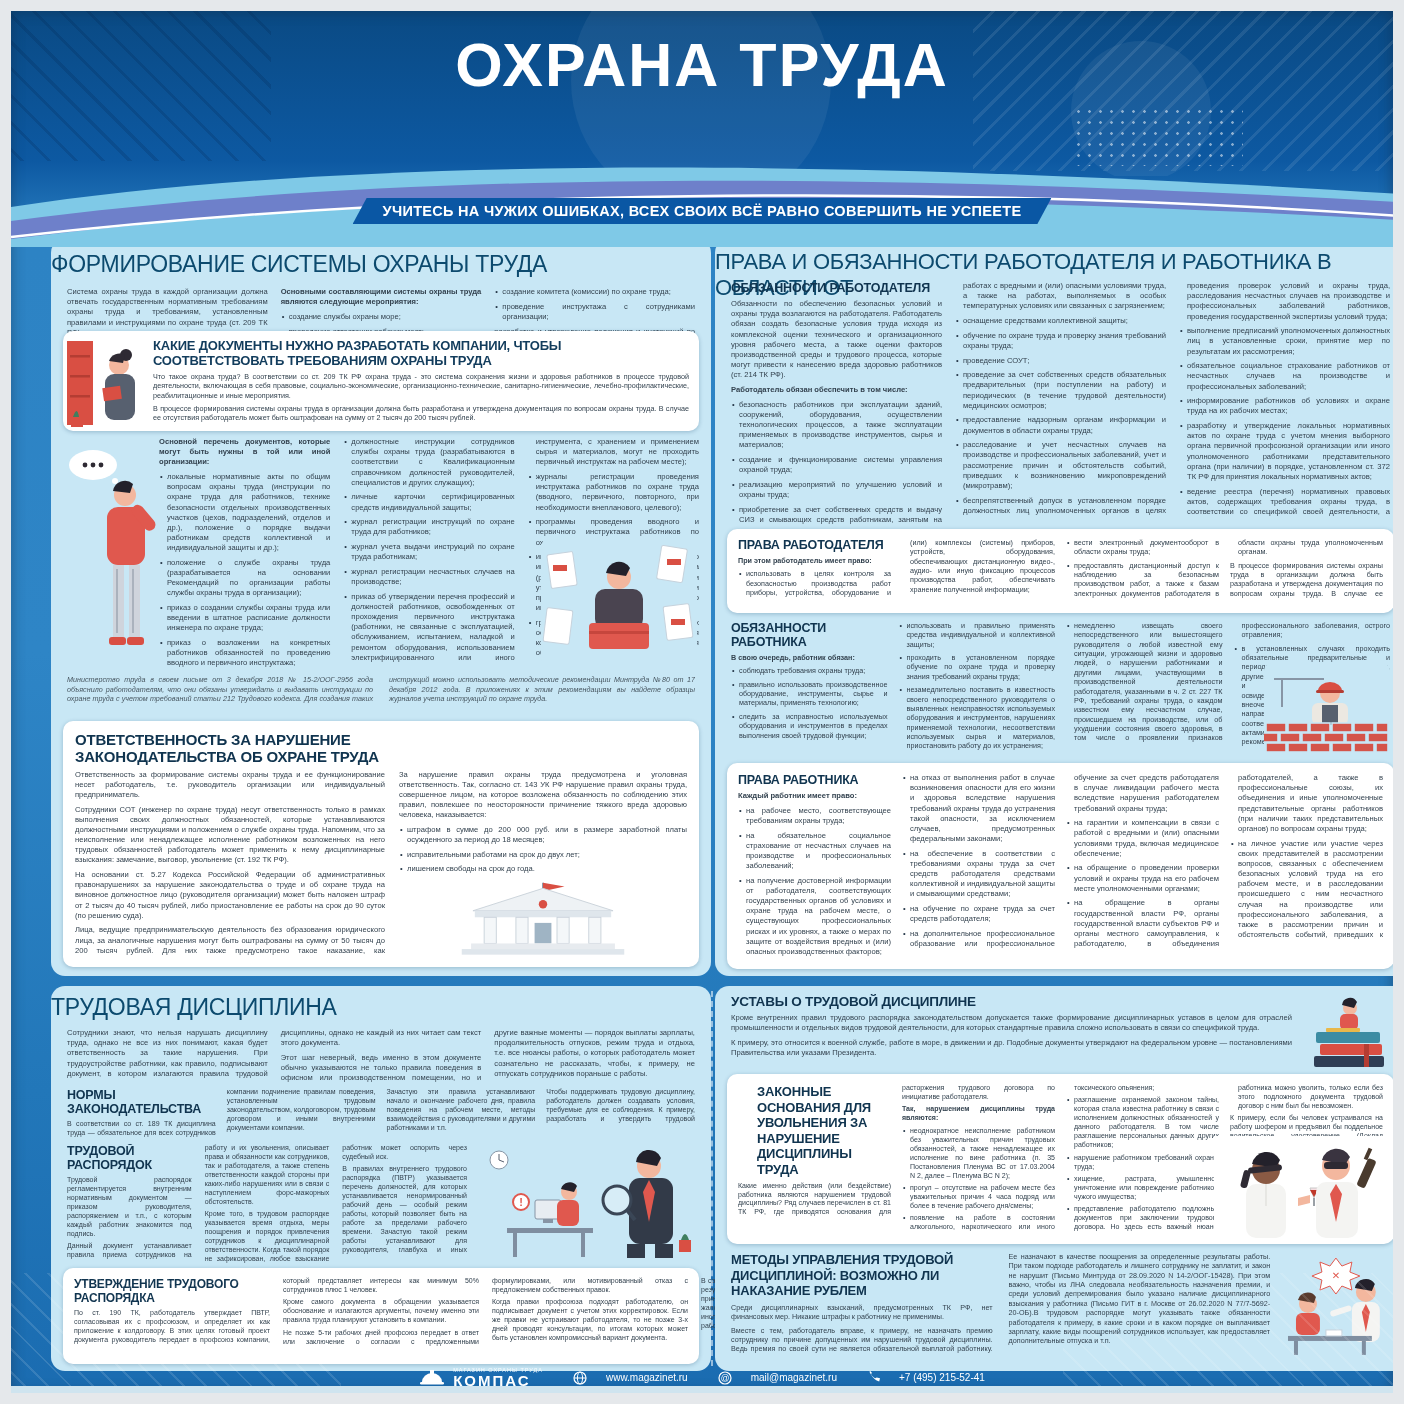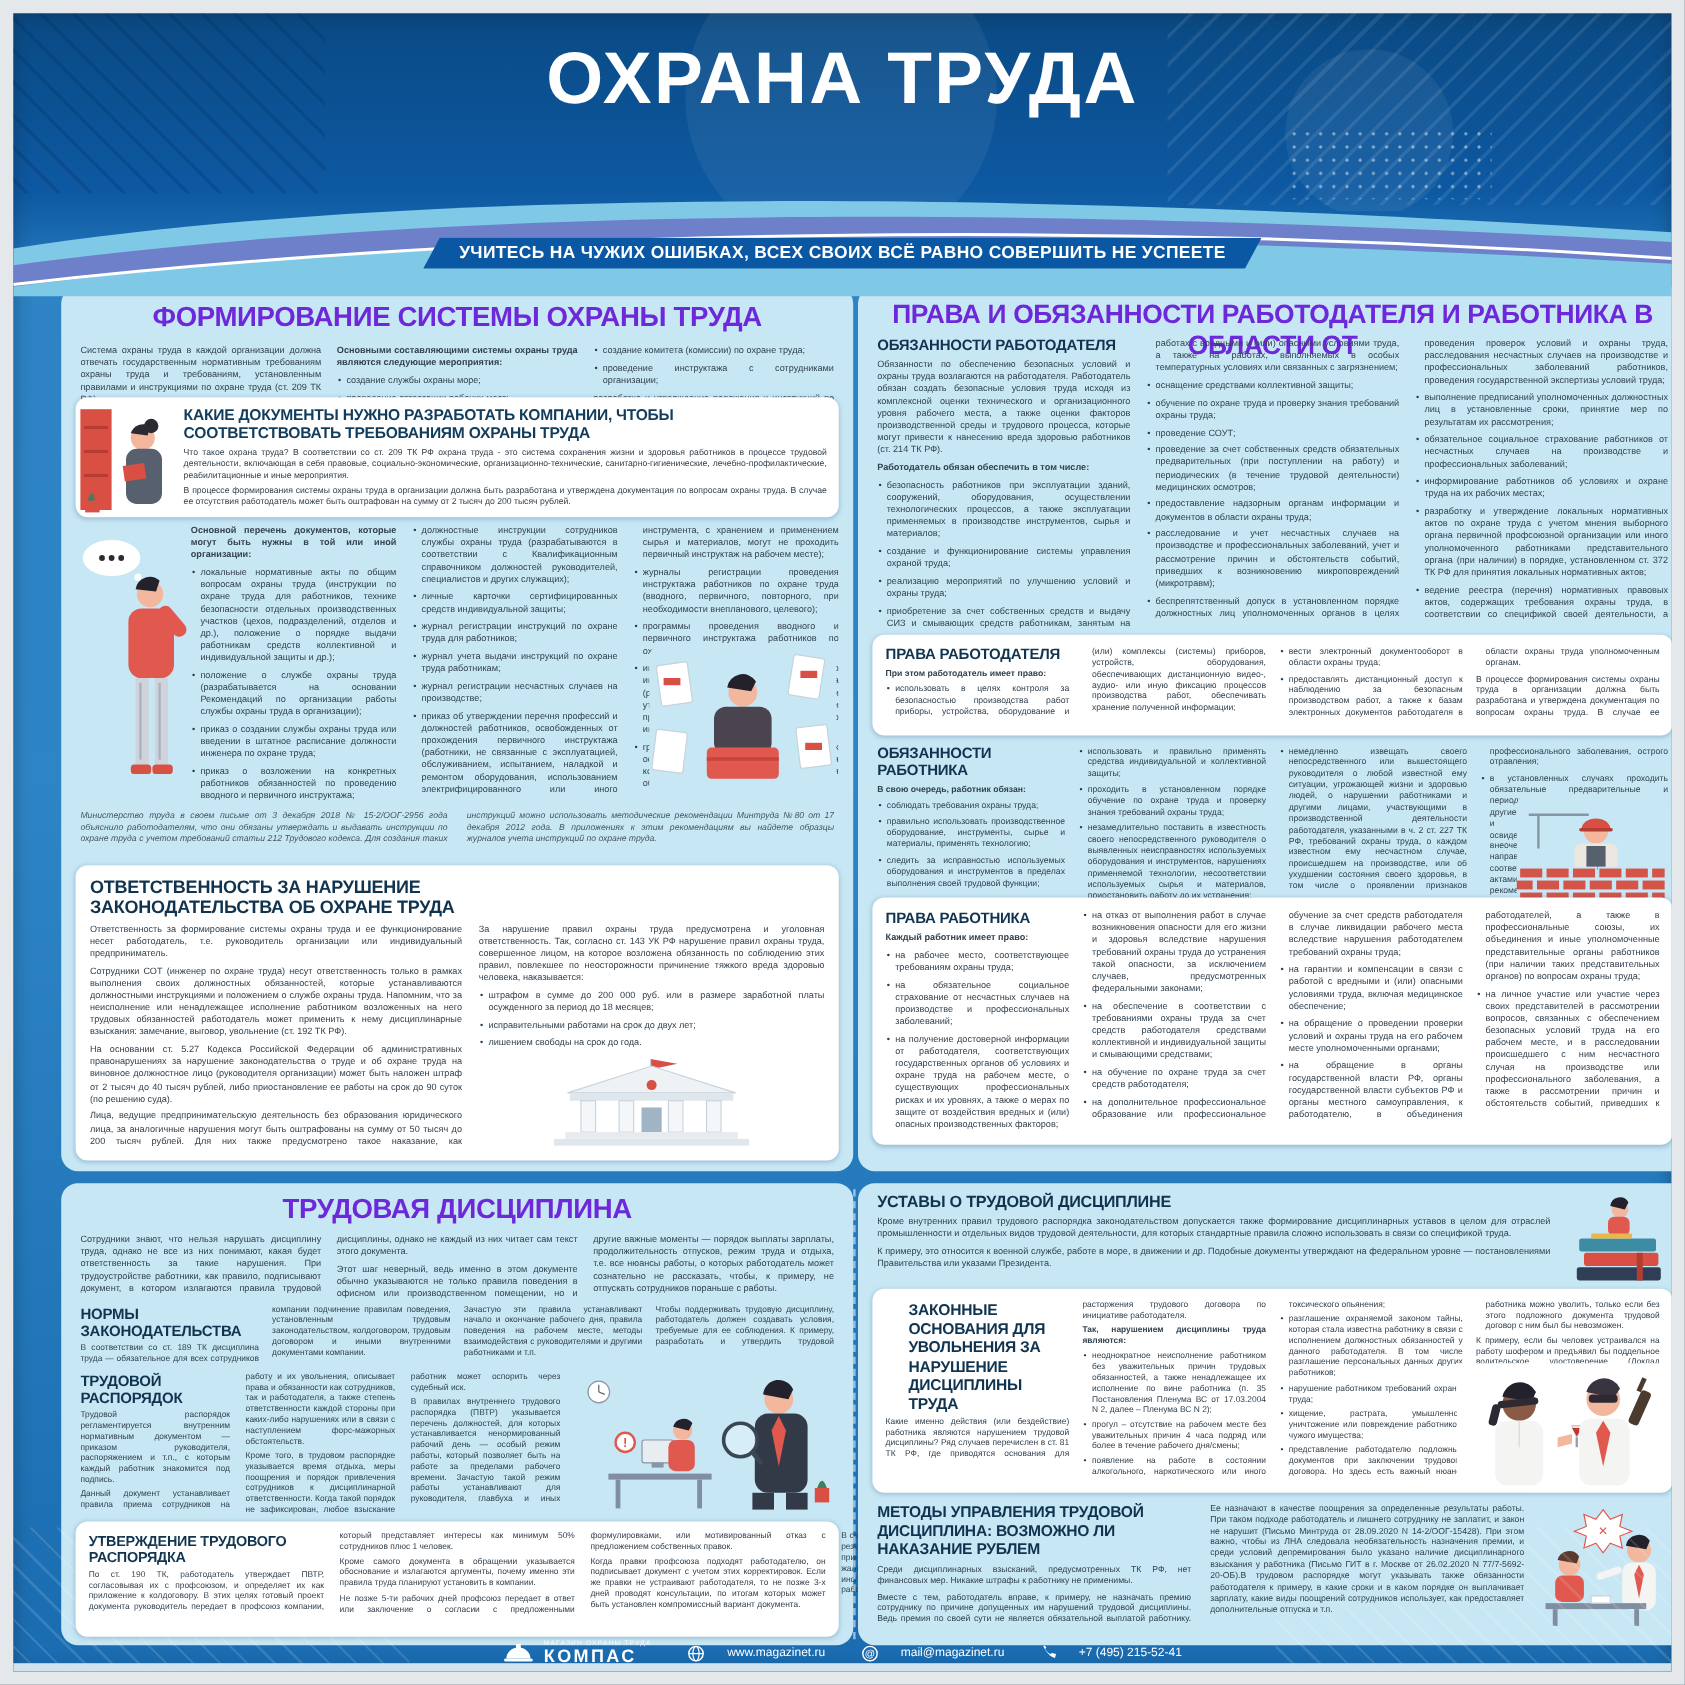--- a/index.html
+++ b/index.html
@@ -21,21 +21,21 @@
   .title-wrap{position:absolute;left:0;top:24px;width:100%;text-align:center;color:#fff;z-index:3;}
   .title{font-size:61px;font-weight:bold;letter-spacing:2px;line-height:1.0;}
   .subtitle{font-size:32px;font-weight:bold;letter-spacing:.5px;margin-top:4px;}
   .waves{position:absolute;left:0;top:126px;width:1404px;height:110px;z-index:1;}
   .motto{position:absolute;top:187px;left:50%;transform:translateX(-50%);z-index:4;
     background:#0a57a4;color:#fff;font-size:14.5px;font-weight:bold;letter-spacing:.3px;
     padding:5px 30px;white-space:nowrap;clip-path:polygon(14px 0,100% 0,calc(100% - 14px) 100%,0 100%);}
   
   .panel{position:absolute;background:#c8e7f5;border-radius:14px;}
   .wbox{position:absolute;background:#fff;border-radius:10px;box-shadow:0 1px 4px rgba(15,60,100,.28);}
-  h2.sec{margin:0;font-size:23px;font-weight:bold;color:#6d28d9;text-align:center;letter-spacing:-.3px;}
+  h2.sec{margin:0;font-size:23px;font-weight:normal;color:#0c4a6e;text-align:left;letter-spacing:-.3px;}
   h3.sub{margin:0 0 4px;font-size:12.5px;font-weight:bold;color:#10344f;letter-spacing:-.2px;break-after:avoid;}
   p,.li{margin:0 0 4.5px;font-size:7.6px;line-height:1.34;color:#33424f;text-align:justify;}
   .lead{font-weight:bold;}
   .li{position:relative;padding-left:8px;}
   .li::before{content:"\2022";position:absolute;left:1px;color:#27394a;}
   .cols2{column-count:2;column-gap:16px;}
   .cols3{column-count:3;column-gap:13px;}
   .cols4{column-count:4;column-gap:11px;}
   .fg{display:contents;}
   .blk{position:absolute;overflow:hidden;}
@@ -255,21 +255,21 @@
           <rect x="2" y="80" width="20" height="9"></rect>
             <rect x="24" y="80" width="20" height="9"></rect>
             <rect x="46" y="80" width="20" height="9"></rect>
             <rect x="68" y="80" width="20" height="9"></rect>
             <rect x="90" y="80" width="20" height="9"></rect>
             <rect x="112" y="80" width="12" height="9"></rect>
         </g>
       </svg>
     </div>
 
-    <div class="wbox cols4" style="left:12px;top:509px;width:667px;height:206px;padding:10px 11px;font-size:7.4px;">
+    <div class="wbox cols4" style="left:12px;top:524px;width:667px;height:206px;padding:10px 11px;font-size:7.4px;">
       <h3 class="sub">ПРАВА РАБОТНИКА</h3>
       <p class="lead">Каждый работник имеет право:</p>
       <div class="fg"><p class="li">на рабочее место, соответствующее требованиям охраны труда;</p><p class="li">на обязательное социальное страхование от несчастных случаев на производстве и профессиональных заболеваний;</p><p class="li">на получение достоверной информации от работодателя, соответствующих государственных органов об условиях и охране труда на рабочем месте, о существующих профессиональных рисках и их уровнях, а также о мерах по защите от воздействия вредных и (или) опасных производственных факторов;</p><p class="li">на отказ от выполнения работ в случае возникновения опасности для его жизни и здоровья вследствие нарушения требований охраны труда до устранения такой опасности, за исключением случаев, предусмотренных федеральными законами;</p><p class="li">на обеспечение в соответствии с требованиями охраны труда за счет средств работодателя средствами коллективной и индивидуальной защиты и смывающими средствами;</p><p class="li">на обучение по охране труда за счет средств работодателя;</p><p class="li">на дополнительное профессиональное образование или профессиональное обучение за счет средств работодателя в случае ликвидации рабочего места вследствие нарушения работодателем требований охраны труда;</p><p class="li">на гарантии и компенсации в связи с работой с вредными и (или) опасными условиями труда, включая медицинское обеспечение;</p><p class="li">на обращение о проведении проверки условий и охраны труда на его рабочем месте уполномоченными органами;</p><p class="li">на обращение в органы государственной власти РФ, органы государственной власти субъектов РФ и органы местного самоуправления, к работодателю, в объединения работодателей, а также в профессиональные союзы, их объединения и иные уполномоченные представительные органы работников (при наличии таких представительных органов) по вопросам охраны труда;</p><p class="li">на личное участие или участие через своих представителей в рассмотрении вопросов, связанных с обеспечением безопасных условий труда на его рабочем месте, и в расследовании происшедшего с ним несчастного случая на производстве или профессионального заболевания, а также в рассмотрении причин и обстоятельств событий, приведших к возникновению микроповреждений (микротравм);</p><p class="li">на внеочередной медицинский осмотр в соответствии с нормативными правовыми актами и (или) медицинскими рекомендациями с сохранением за ним места работы (должности) и среднего заработка на время прохождения указанного медицинского осмотра.</p><p class="li">В случае обеспечения на рабочих местах безопасных условий труда, подтвержденных результатами СОУТ или заключением государственной экспертизы условий труда, предусмотренные Трудовым кодексом гарантии и компенсации работникам за работу с вредными и (или) опасными условиями труда не устанавливаются.</p></div>
     </div>
   </div>
 
   <div class="panel" style="left:40px;top:975px;width:660px;height:385px;">
     <h2 class="sec" style="position:absolute;left:0;top:8px;width:100%;">ТРУДОВАЯ ДИСЦИПЛИНА</h2>
     <div class="blk cols3" style="left:16px;top:42px;width:628px;height:56px;">
 
@@ -362,21 +362,21 @@
         <rect x="110" y="26" width="24" height="7" rx="3" fill="#2e2a33"></rect>
         <rect x="102" y="46" width="42" height="56" rx="10" fill="#f4f4f2"></rect>
           <polygon points="122,48 128,58 122,86 116,58" fill="#e0584e"></polygon>
         <rect x="148" y="22" width="9" height="30" rx="3" fill="#4a3b2e" transform="rotate(24 152 37)"></rect>
           <rect x="152" y="12" width="4" height="12" fill="#4a3b2e" transform="rotate(24 154 18)"></rect>
       </svg>
     </div>
 
     <div class="blk" style="left:16px;top:266px;width:659px;height:104px;display:flex;gap:12px;">
       <div class="cols2 xs" style="width:540px;overflow:hidden;">
-        <h3 class="sub" style="font-size:13px;line-height:1.2;">МЕТОДЫ УПРАВЛЕНИЯ ТРУДОВОЙ ДИСЦИПЛИНА: ВОЗМОЖНО ЛИ НАКАЗАНИЕ РУБЛЕМ</h3>
+        <h3 class="sub" style="font-size:13px;line-height:1.2;">МЕТОДЫ УПРАВЛЕНИЯ ТРУДОВОЙ ДИСЦИПЛИНОЙ: ВОЗМОЖНО ЛИ НАКАЗАНИЕ РУБЛЕМ</h3>
         <div class="fg"><p>Среди дисциплинарных взысканий, предусмотренных ТК РФ, нет финансовых мер. Никакие штрафы к работнику не применимы.</p><p>Вместе с тем, работодатель вправе, к примеру, не назначать премию сотруднику по причине допущенных им нарушений трудовой дисциплины. Ведь премия по своей сути не является обязательной выплатой работнику. Ее назначают в качестве поощрения за определенные результаты работы. При таком подходе работодатель и лишнего сотруднику не заплатит, и закон не нарушит (Письмо Минтруда от 28.09.2020 N 14-2/ООГ-15428). При этом важно, чтобы из ЛНА следовала необязательность назначения премии, и среди условий депремирования было указано наличие дисциплинарного взыскания у работника (Письмо ГИТ в г. Москве от 26.02.2020 N 77/7-5692-20-ОБ).В трудовом распорядке могут указывать также обязанности работодателя к примеру, в какие сроки и в каком порядке он выплачивает зарплату, какие виды поощрений сотрудников использует, как предоставляет дополнительные отпуска и т.п.</p></div>
       </div>
       <svg width="108" height="104" viewBox="0 0 108 104">
         <polygon points="54,6 60,14 70,10 68,20 78,24 68,28 70,38 60,34 54,42 48,34 38,38 40,28 30,24 40,20 38,10 48,14" fill="#fff" stroke="#e0584e"></polygon>
           <text x="54" y="27" font-size="10" text-anchor="middle" fill="#e0584e" font-weight="bold">✕</text>
         <circle cx="26" cy="52" r="9" fill="#f3b79e"></circle>
           <path d="M16 48 a10 10 0 0 1 18 -3 l-2 6 z" fill="#5a3b2e"></path>
         <rect x="14" y="61" width="24" height="22" rx="6" fill="#e0584e"></rect>
         <circle cx="84" cy="40" r="10" fill="#f3b79e"></circle>
           <path d="M73 36 a11 11 0 0 1 20 -4 l-3 7 z" fill="#23212b"></path>

